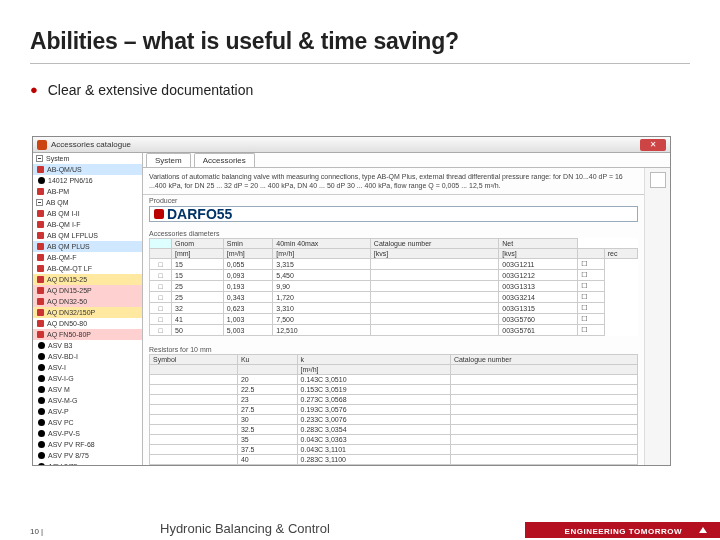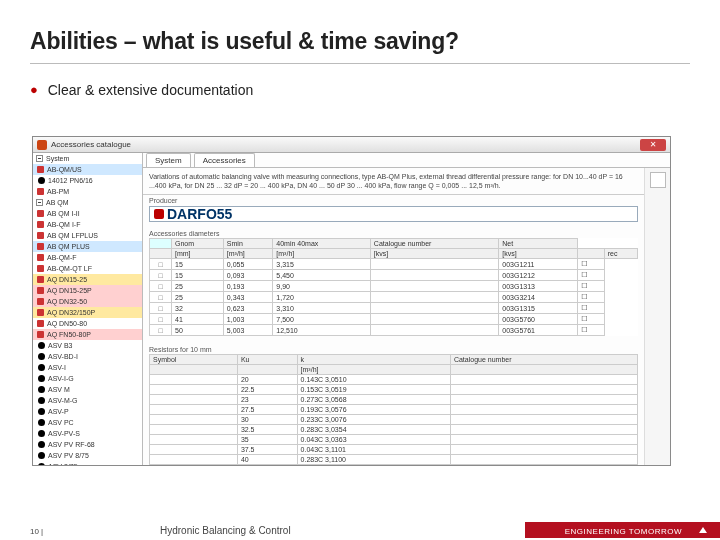--- a/index.html
+++ b/index.html
@@ -45,22 +45,22 @@
   table { width: 100%; border-collapse: collapse; font-size: 7px; background:#fff; }
   th, td { border: 1px solid #ccc; padding: 1px 3px; text-align: left; height: 10px; }
   th { background: #f0f0f0; font-weight: normal; }
   th.selcol { width: 22px; background:#dff; }
   td.sel { text-align:center; color:#666; }
 
   .lower { margin-top: 4px; }
   .footerbar { position:absolute; left:0; bottom:2px; height:16px; width:100%; display:flex; align-items:flex-end; }
   .redbar { position:absolute; right:0; bottom:2px; width:195px; height:16px; background:#b41020; }
   .pagenum { position:absolute; left:30px; bottom:4px; font-size:8px; color:#444; }
-  .foot-topic { position:absolute; left:160px; bottom:4px; font-size:10px; color:#444; }
-  .tagline { position:absolute; right:38px; bottom:4px; font-size:8px; color:#fff; font-weight:normal; letter-spacing:0.5px;text-align:center; }
+  .foot-topic { position:absolute; left:160px; bottom:4px; font-size:13px; color:#444; }
+  .tagline { position:absolute; right:38px; bottom:4px; font-size:8px; color:#fff; font-weight:bold; letter-spacing:0.5px;text-align:center; }
   .logo { position:absolute; right:6px; bottom:3px; width:22px; height:14px; background:#b41020; display:flex; align-items:center; justify-content:center; }
   .logo .tri { width:0;height:0;border-left:4px solid transparent;border-right:4px solid transparent;border-bottom:6px solid #fff; }
 
   .mainrow { display:flex; flex:1; overflow:hidden; }
   .maininner { flex:1; overflow:auto; }
 </style>
 </head>
 <body>
 
 <div class="title">Abilities – what is useful &amp; time saving?</div>

